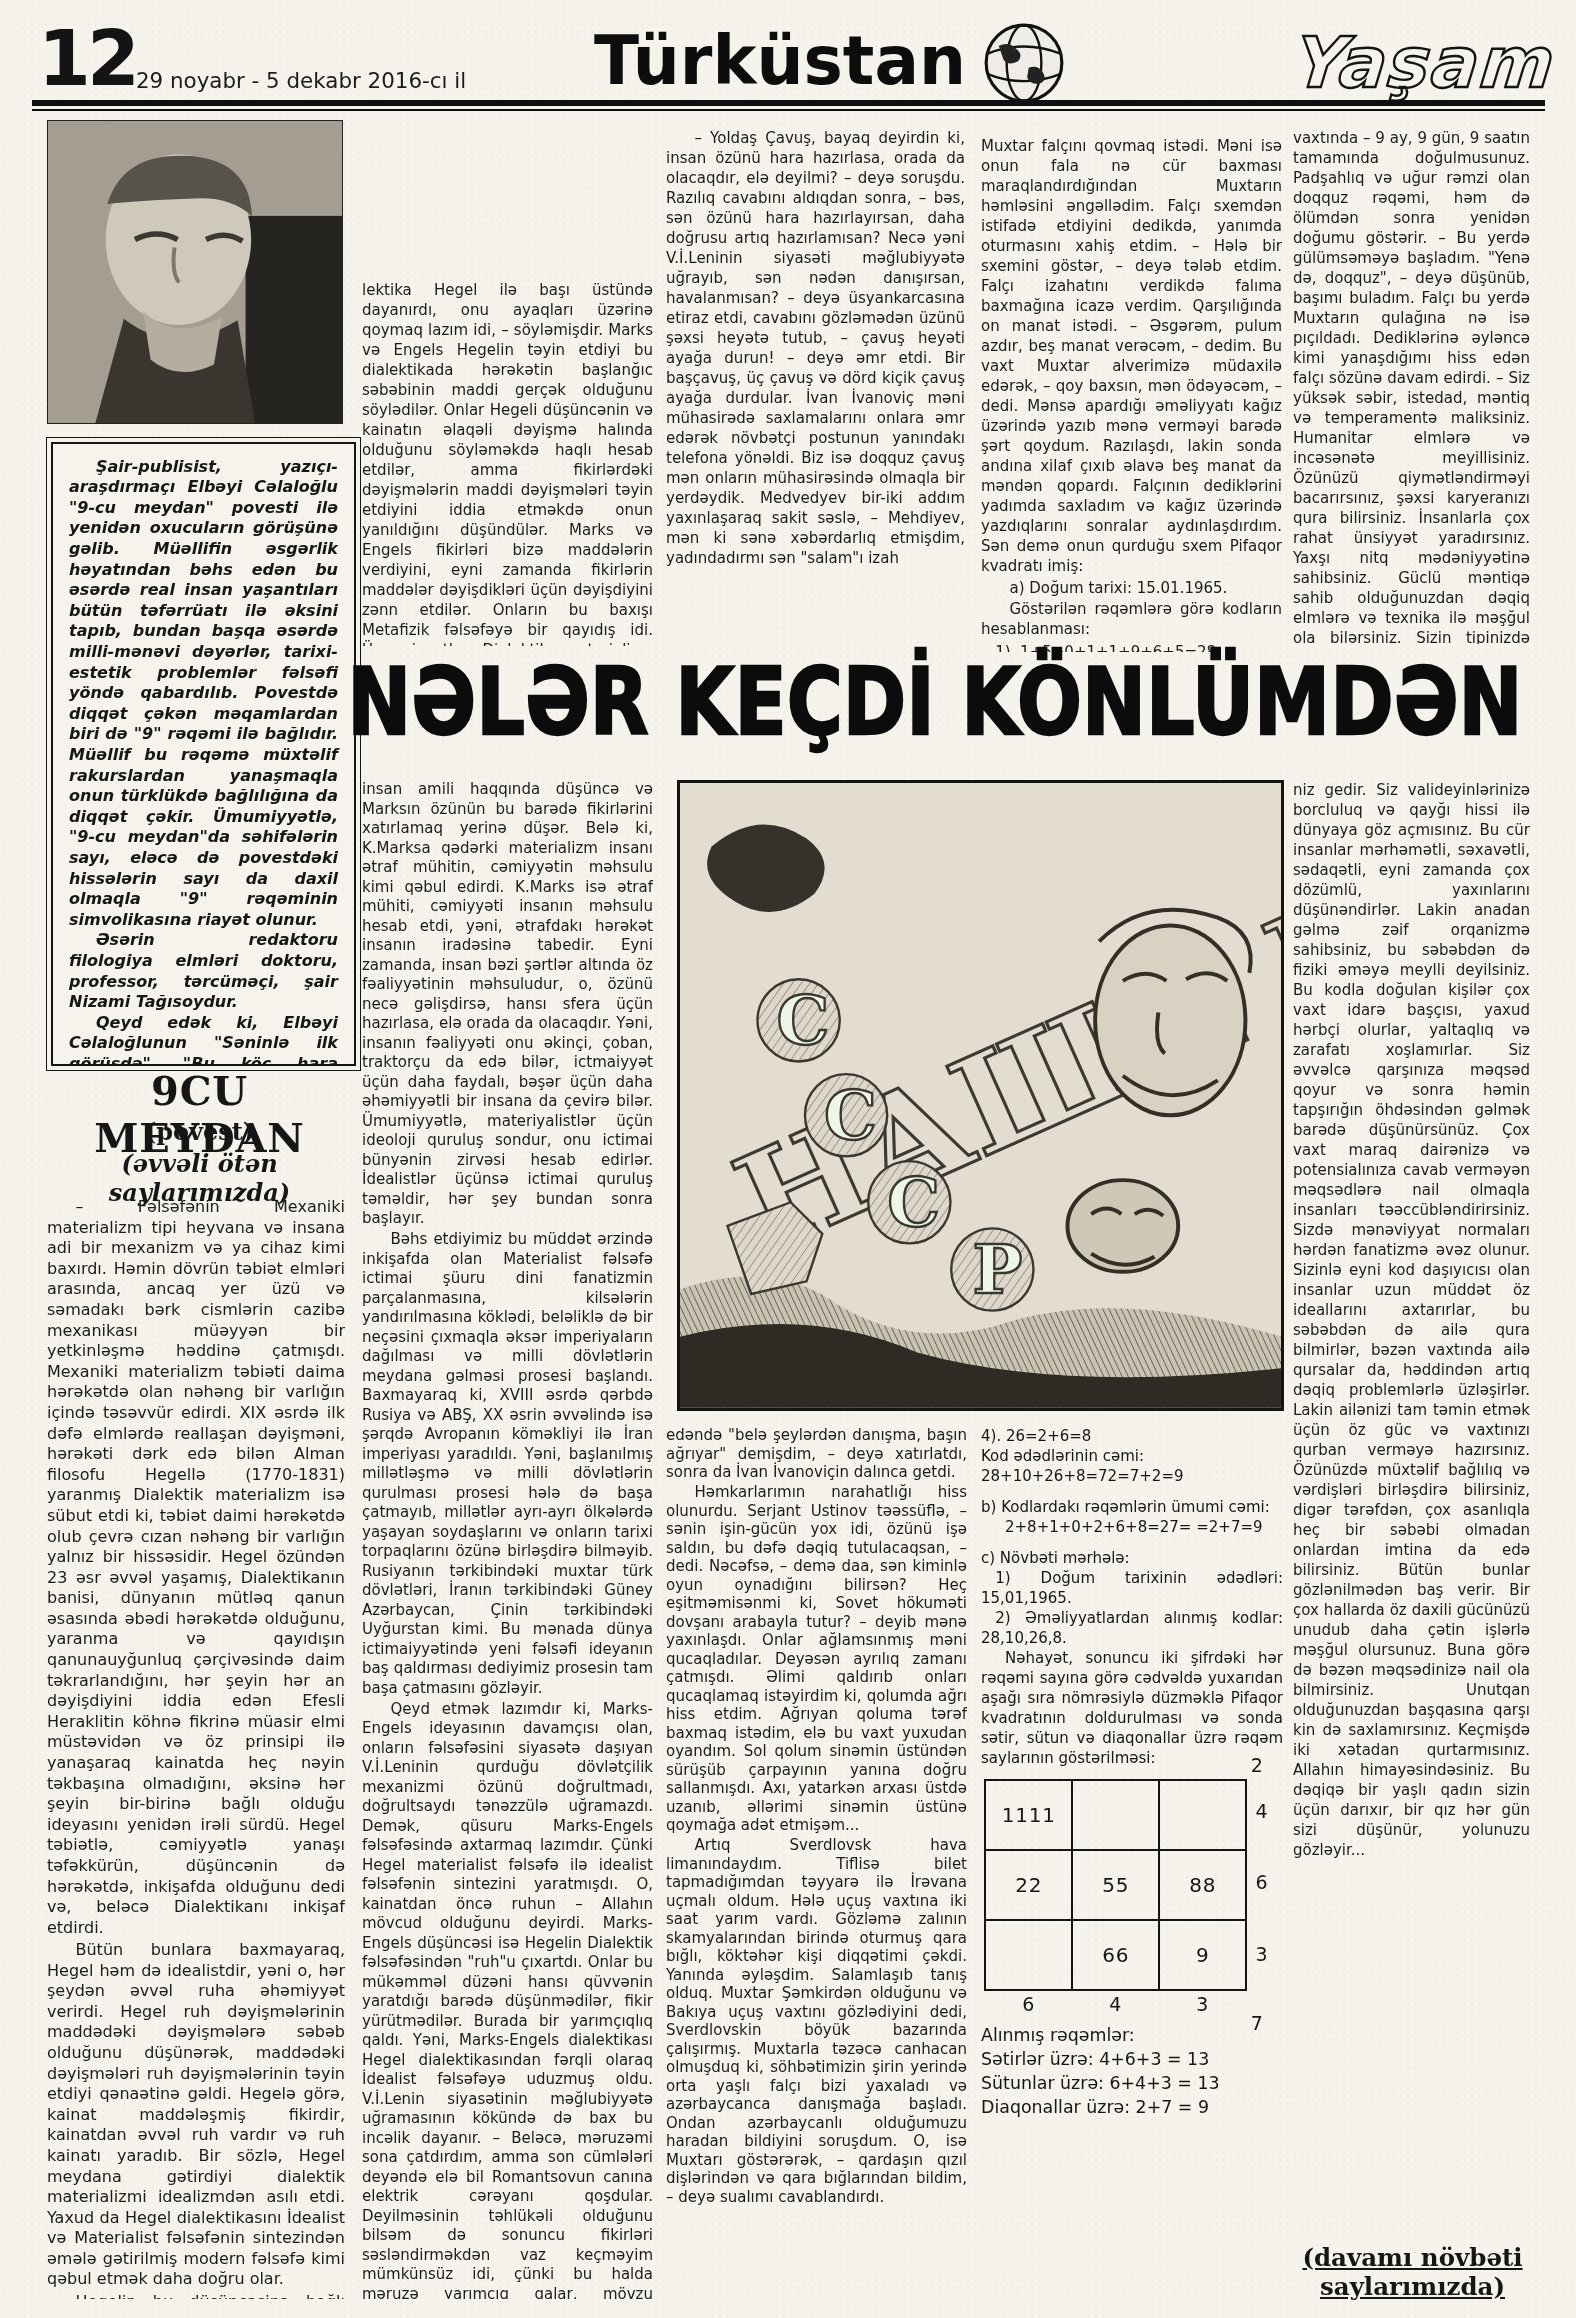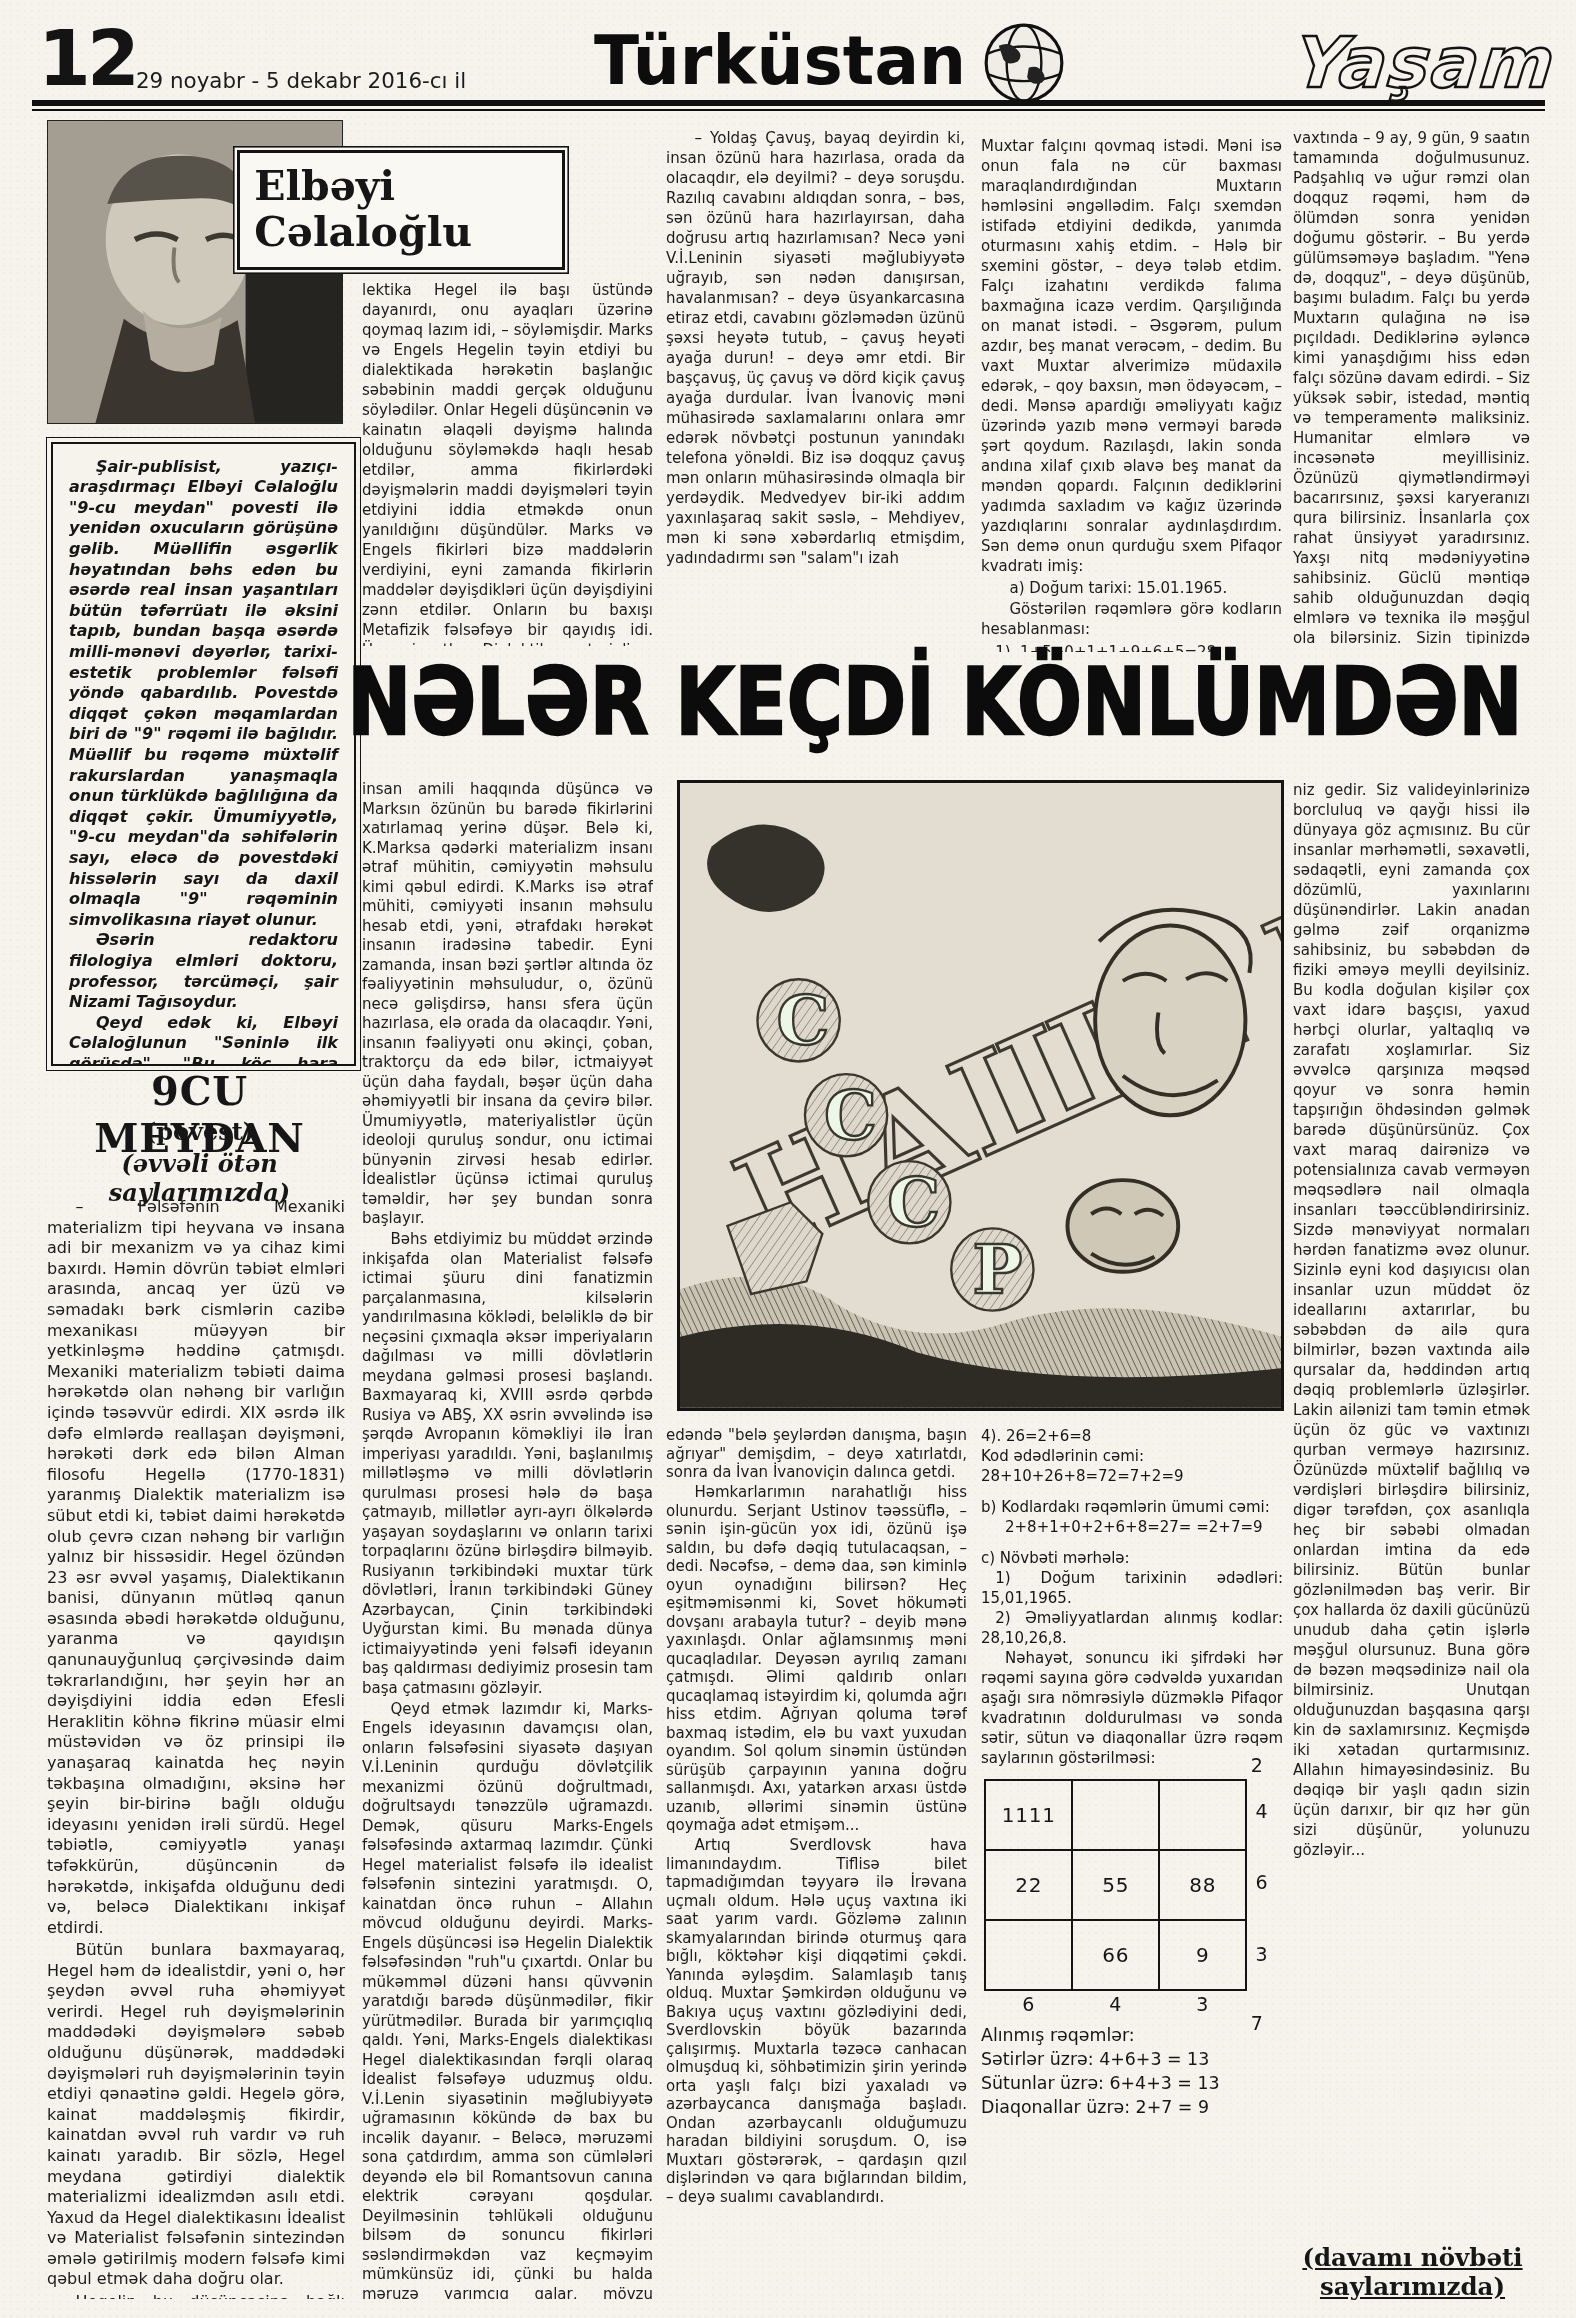--- a/index.html
+++ b/index.html
@@ -84,24 +84,20 @@
       <rect x="250" y="120" width="122" height="262" fill="#262420"></rect>
       <ellipse cx="165" cy="150" rx="92" ry="108" fill="#cfc9bc"></ellipse>
       <path d="M75,105 Q95,40 175,44 Q255,48 258,120 Q230,95 185,98 Q120,100 75,105 Z" fill="#57524a"></path>
       <path d="M110,150 q28,-14 54,0 M200,150 q24,-12 46,2" stroke="#3c3832" stroke-width="7" fill="none"></path>
       <path d="M160,160 q-4,34 6,44" stroke="#7c766b" stroke-width="5" fill="none"></path>
       <path d="M96,250 Q160,300 240,252 L262,382 L60,382 Z" fill="#3a362f"></path>
       <path d="M120,240 q40,40 100,8 l-10,60 q-45,22 -80,-6 Z" fill="#b4ada0"></path>
     </svg>
   </div>
 
-  <div class="abs nameplate" style="left:237px;top:150px;width:294px;">
-    <div>Elbəyi</div>
-    <div>Cəlaloğlu</div>
-  </div>
 
   <div class="txt c-top" style="left:362px;top:280px;width:291px;height:366px;">
     <p>lektika Hegel ilə başı üstündə dayanırdı, onu ayaqları üzərinə qoymaq lazım idi, – söyləmişdir. Marks və Engels Hegelin təyin etdiyi bu dialektikada hərəkətin başlanğıc səbəbinin maddi gerçək olduğunu söylədilər. Onlar Hegeli düşüncənin və kainatın əlaqəli dəyişmə halında olduğunu söyləməkdə haqlı hesab etdilər, amma fikirlərdəki dəyişmələrin maddi dəyişmələri təyin etdiyini iddia etməkdə onun yanıldığını düşündülər. Marks və Engels fikirləri bizə maddələrin verdiyini, eyni zamanda fikirlərin maddələr dəyişdikləri üçün dəyişdiyini zənn etdilər. Onların bu baxışı Metafizik fəlsəfəyə bir qayıdış idi. Ümumiyyətlə, Dialektik materializm heç bir şeyi mütləq müqəddəs hesab etmir. Bu fəlsəfə hər şeyin keçici xarakter daşıdığını, yaranış və yoxoluş müddətində hər şeyin hər an dəyişdiyini, onun bir tarixi və gələcəyi olduğunu, bununla yanaşı, heç bir şeyin daimi olmadığını ortaya çıxardı.</p>
 
   </div>
 
   <div class="txt c-top" style="left:666px;top:128px;width:299px;height:516px;">
     <p class="ind">– Yoldaş Çavuş, bayaq deyirdin ki, insan özünü hara hazırlasa, orada da olacaqdır, elə deyilmi? – deyə soruşdu. Razılıq cavabını aldıqdan sonra, – bəs, sən özünü hara hazırlayırsan, daha doğrusu artıq hazırlamısan? Necə yəni V.İ.Leninin siyasəti məğlubiyyətə uğrayıb, sən nədən danışırsan, havalanmısan? – deyə üsyankarcasına etiraz etdi, cavabını gözləmədən üzünü şəxsi heyətə tutub, – çavuş heyəti ayağa durun! – deyə əmr etdi. Bir başçavuş, üç çavuş və dörd kiçik çavuş ayağa durdular. İvan İvanoviç məni mühasirədə saxlamalarını onlara əmr edərək növbətçi postunun yanındakı telefona yönəldi. Biz isə doqquz çavuş mən onların mühasirəsində olmaqla bir yerdəydik. Medvedyev bir-iki addım yaxınlaşaraq sakit səslə, – Mehdiyev, mən ki sənə xəbərdarlıq etmişdim, yadındadırmı sən "salam"ı izah</p>
   </div>
 

